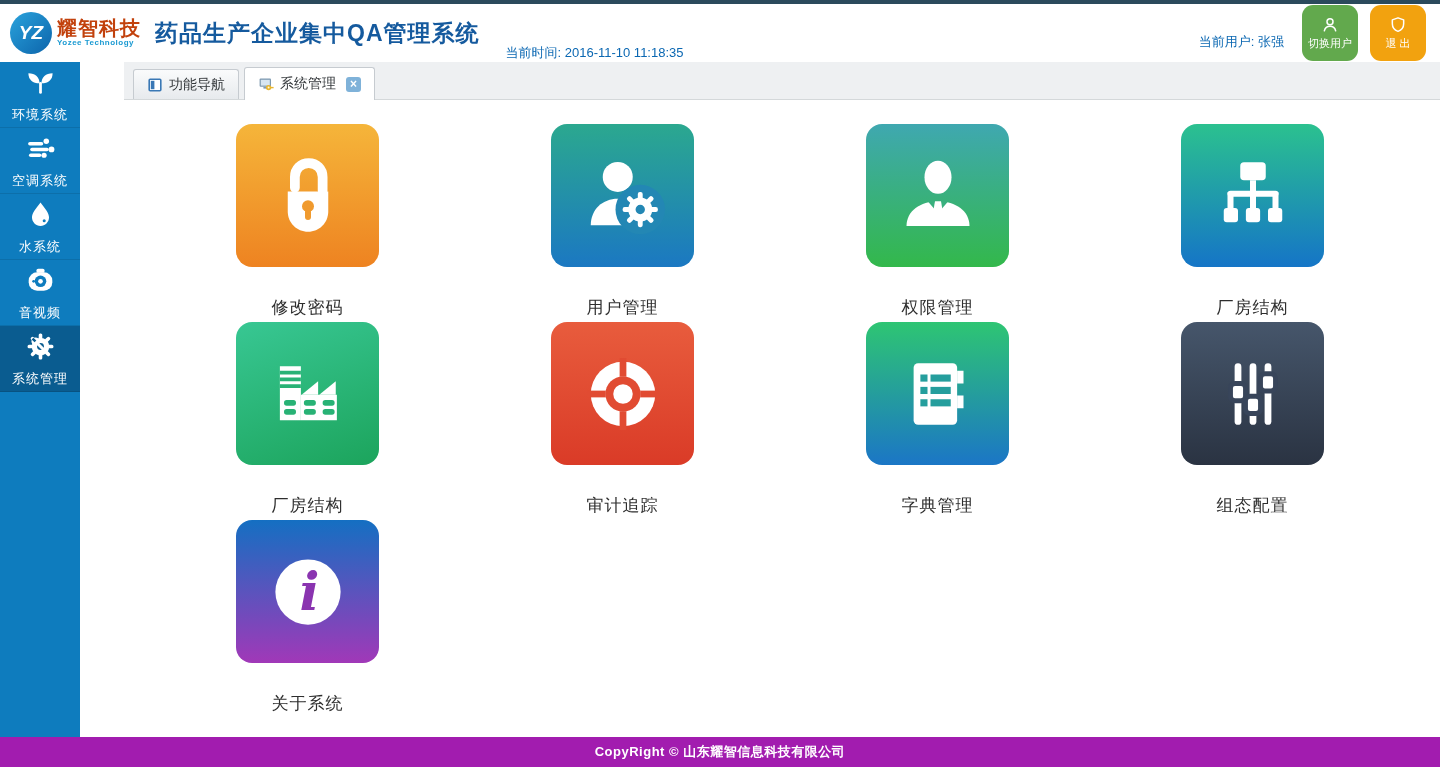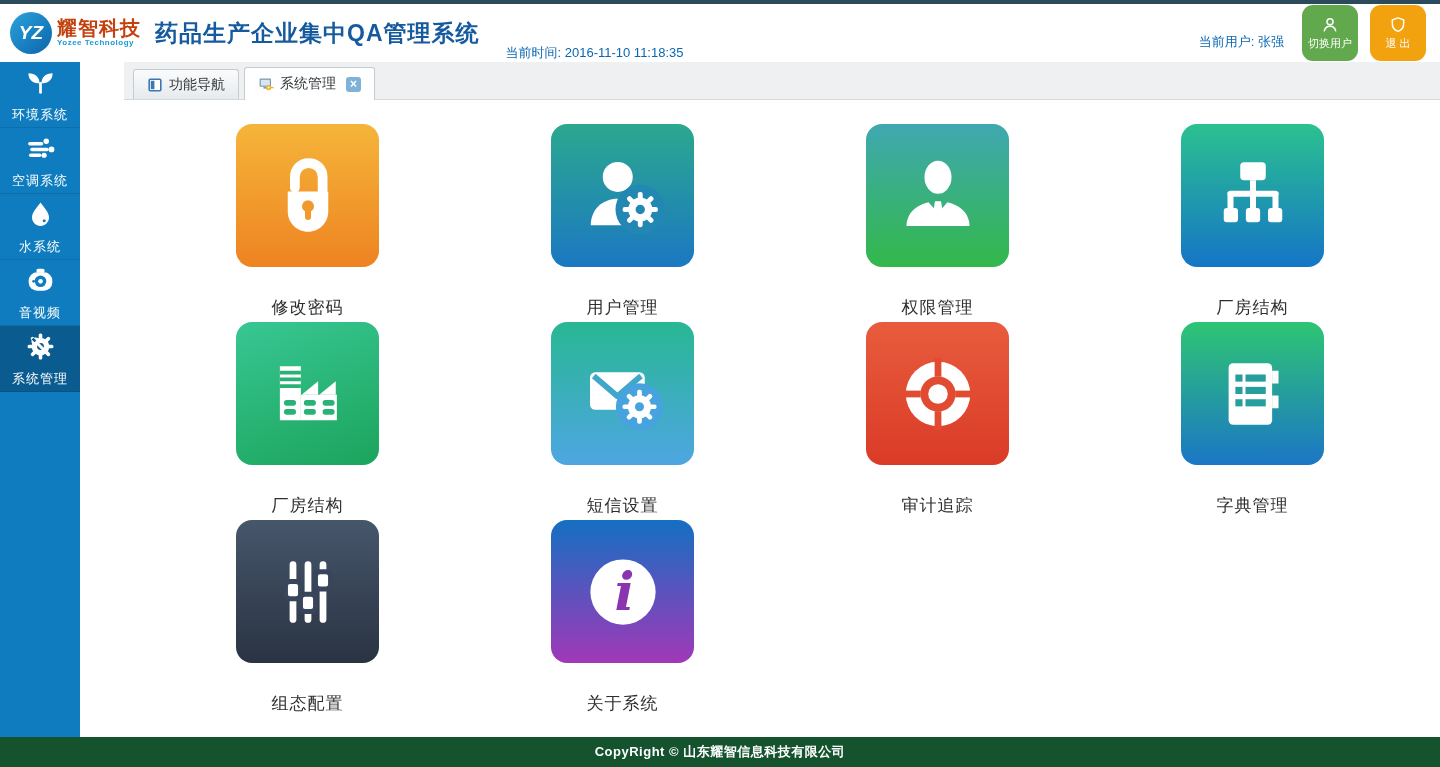--- a/index.html
+++ b/index.html
@@ -64,21 +64,21 @@
   .t4 { background:linear-gradient(180deg,#2bc18f,#1575c7); }
   .t5 { background:linear-gradient(160deg,#38c793,#1ca45c); }
   .t6 { background:linear-gradient(180deg,#28b793,#4ea6e2); }
   .t7 { background:linear-gradient(180deg,#e85c3d,#da3b27); }
   .t8 { background:linear-gradient(180deg,#f4a02c,#f66c33); }
   .t9 { background:linear-gradient(180deg,#2ec573,#1b76c6); }
   .t10 { background:linear-gradient(180deg,#46566b,#2a3342); }
   .t11 { background:linear-gradient(180deg,#b4b7b9,#868f96); }
   .t12 { background:linear-gradient(180deg,#146fc2,#a138b8); }
 
-  .footer { height:30px; background:#14532d; color:#fff; font-size:13px; font-weight:bold;
+  .footer { height:30px; background:#a21caf; color:#fff; font-size:13px; font-weight:bold;
     display:flex; align-items:center; justify-content:center; letter-spacing:.5px; }
   .hidden-defs { position:absolute; width:0; height:0; overflow:hidden; }
 </style>
 </head>
 <body>
 
 <svg class="hidden-defs" aria-hidden="true">
   <symbol id="gear8" viewBox="0 0 24 24">
     <g fill="currentColor">
       <rect x="10.7" y="2.6" width="2.6" height="4.2" rx="1.1"></rect>
@@ -277,31 +277,20 @@
                 <rect x="10.9" y="13.6" width="3.2" height="1.5" rx="0.7"></rect>
                 <rect x="10.9" y="16" width="3.2" height="1.5" rx="0.7"></rect>
                 <rect x="15.9" y="13.6" width="3.2" height="1.5" rx="0.7"></rect>
                 <rect x="15.9" y="16" width="3.2" height="1.5" rx="0.7"></rect>
               </g>
             </svg>
           </div>
           <div class="tile-label">厂房结构</div>
         </div>
 
-        <div class="cell">
-          <div class="tile t6">
-            <svg viewBox="0 0 24 24" style="color:#fff">
-              <rect x="3.2" y="6.2" width="14.6" height="10" rx="1.4" fill="#fff"></rect>
-              <path d="M4.2 7.2 10.5 12.6 16.8 7.2" fill="none" stroke="#3fa8c8" stroke-width="1.5" stroke-linejoin="round"></path>
-              <circle cx="16.4" cy="15.4" r="6.3" fill="#47a3de"></circle>
-              <use href="#gear8" x="10.6" y="9.6" width="11.6" height="11.6"></use>
-            </svg>
-          </div>
-          <div class="tile-label">短信设置</div>
-        </div>
 
         <div class="cell">
           <div class="tile t7">
             <svg viewBox="0 0 24 24">
               <circle cx="12" cy="12" r="8.6" fill="#fff"></circle>
               <circle cx="12" cy="12" r="4.7" fill="#e14b32"></circle>
               <circle cx="12" cy="12" r="2.6" fill="#fff"></circle>
               <g fill="#e14b32">
                 <rect x="11.1" y="2.4" width="1.8" height="5"></rect>
                 <rect x="11.1" y="16.6" width="1.8" height="5"></rect>

